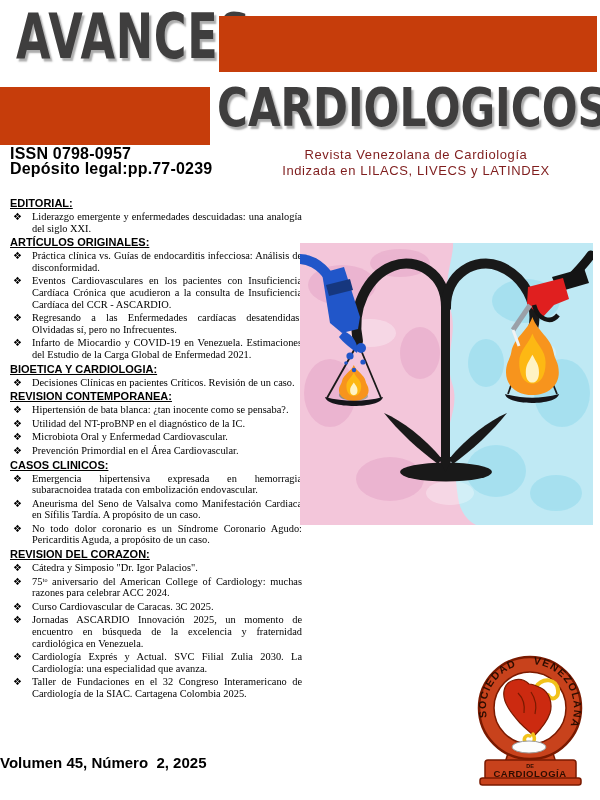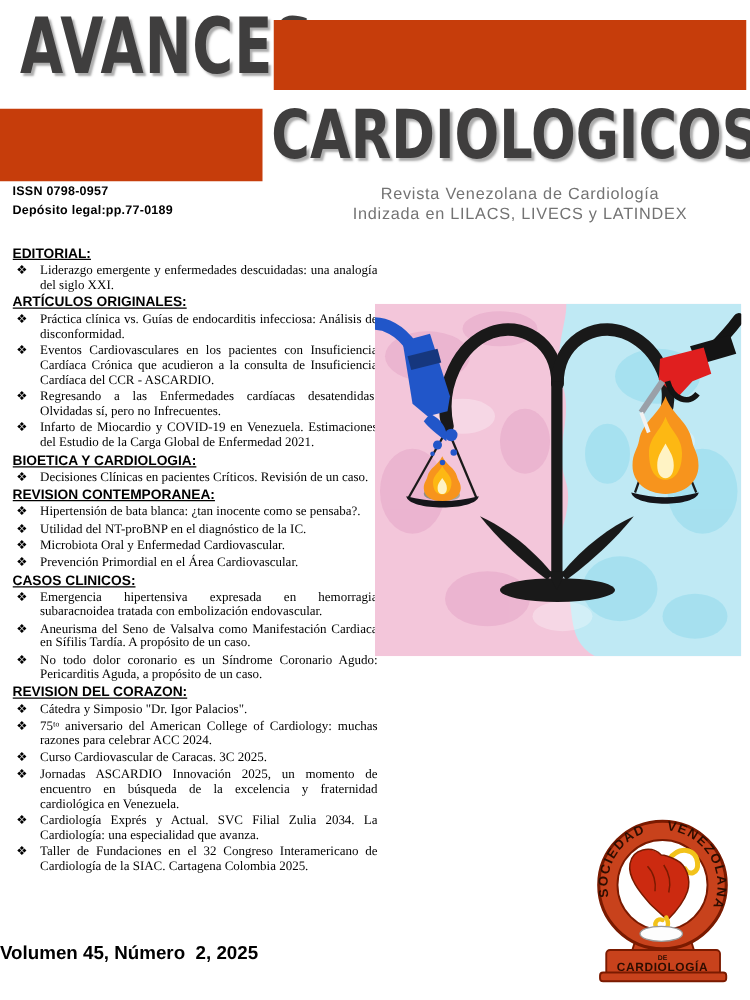--- a/index.html
+++ b/index.html
@@ -11,24 +11,24 @@
           font-weight:800;font-size:62px;line-height:66px;color:#3f3e3e;
           transform:scaleX(0.72);transform-origin:left top;letter-spacing:1px;
           text-shadow:3px 3px 2px rgba(70,70,70,0.45);}
   .title2{position:absolute;left:217px;top:78px;font-family:"DejaVu Sans",sans-serif;
           font-weight:800;font-size:54px;line-height:60px;color:#3f3e3e;
           transform:scaleX(0.78);transform-origin:left top;letter-spacing:0px;
           text-shadow:3px 3px 2px rgba(70,70,70,0.45);}
   .bar{position:absolute;background:#c63d0b;}
   .bar-top{left:219px;top:16px;width:378px;height:56px;}
   .bar-mid{left:0px;top:87px;width:210px;height:58px;}
-  .issn{position:absolute;left:10px;top:146px;font-size:10px;font-weight:700;
+  .issn{position:absolute;left:10px;top:146px;font-size:16px;font-weight:700;
         line-height:15px;letter-spacing:0.2px;}
   .subtitle{position:absolute;left:236px;top:147px;width:360px;text-align:center;
-            color:#737373;font-size:13px;line-height:15.5px;letter-spacing:0.6px;}
+            color:#7f1d1d;font-size:13px;line-height:15.5px;letter-spacing:0.6px;}
 
   
   .toc{position:absolute;left:10px;top:196px;width:292px;height:540px;overflow:hidden;}
   .toc-heading{font-size:11px;font-weight:700;text-decoration:underline;
                line-height:13px;margin:1px 0 1px 0;}
   .toc-item{display:flex;margin:0 0 2px 0;}
   .toc-bullet{flex:0 0 19px;font-size:10px;line-height:11.5px;padding-left:3px;}
   .toc-text{flex:1;font-size:10.4px;line-height:11.6px;text-align:justify;font-family:Liberation Serif, serif;}
 
   
@@ -44,21 +44,21 @@
 
 <div class="page">
 
   <div class="title1">AVANCES</div>
   <div class="bar bar-top" style="background: rgb(198, 61, 11);"></div>
   <div class="bar bar-mid" style="background: rgb(198, 61, 11);"></div>
   <div class="title2">CARDIOLOGICOS</div>
 
   <div class="issn">
     <div>ISSN 0798-0957</div>
-    <div>Depósito legal:pp.77-0189</div>
+    <div>Depósito legal:pp.77-0239</div>
   </div>
 
   <div class="subtitle">
     <div>Revista Venezolana de Cardiología</div>
     <div>Indizada en LILACS, LIVECS y LATINDEX</div>
   </div>
 
   <div class="toc">
       <div class="toc-heading">EDITORIAL:</div>
       <div class="toc-item">
@@ -129,21 +129,21 @@
       <div class="toc-item">
         <span class="toc-bullet">❖</span>
         <span class="toc-text">Curso Cardiovascular de Caracas. 3C 2025.</span>
       </div>
       <div class="toc-item">
         <span class="toc-bullet">❖</span>
         <span class="toc-text">Jornadas ASCARDIO Innovación 2025, un momento de encuentro en búsqueda de la excelencia y fraternidad cardiológica en Venezuela.</span>
       </div>
       <div class="toc-item">
         <span class="toc-bullet">❖</span>
-        <span class="toc-text">Cardiología Exprés y Actual. SVC Filial Zulia 2034.  La Cardiología: una especialidad que avanza.</span>
+        <span class="toc-text">Cardiología Exprés y Actual. SVC Filial Zulia 2030.  La Cardiología: una especialidad que avanza.</span>
       </div>
       <div class="toc-item">
         <span class="toc-bullet">❖</span>
         <span class="toc-text">Taller de Fundaciones en el 32 Congreso Interamericano de Cardiología de la SIAC. Cartagena Colombia 2025.</span>
       </div>
     </div>
 
   <svg class="artwork" viewBox="0 0 293 282">
     <defs>
       <g id="flame">

